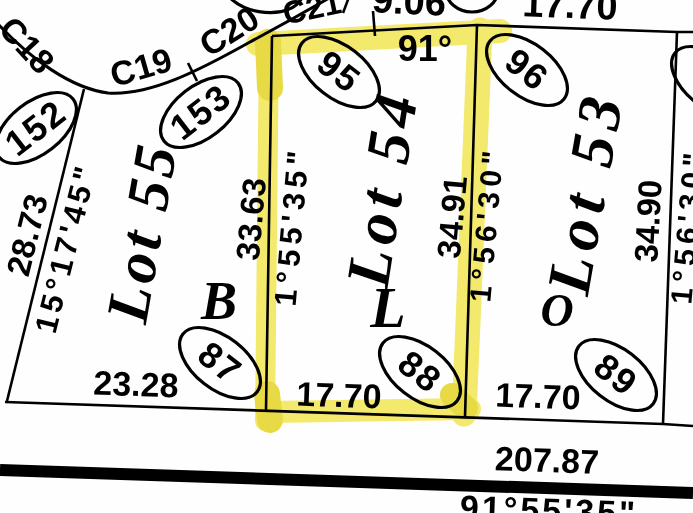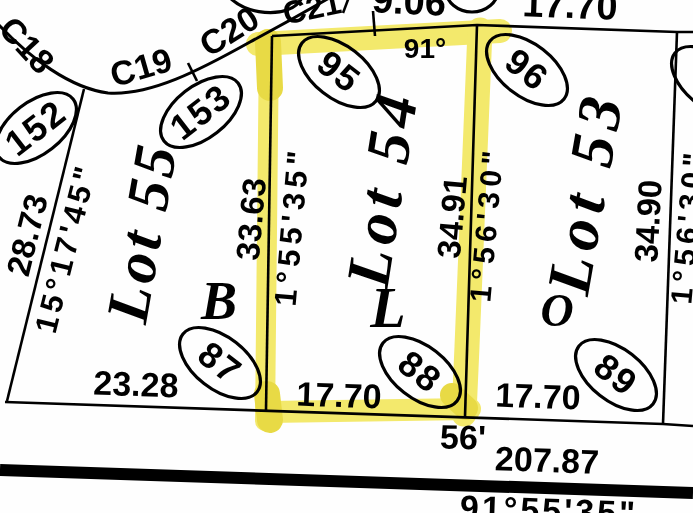--- a/index.html
+++ b/index.html
@@ -55,21 +55,21 @@
     </g>
   </svg>
 
   <div class="lbl" style="left:27px;top:45px;font-size:34px;transform:translate(-50%,-50%) rotate(47deg);">C18</div>
   <div class="lbl" style="left:141px;top:67px;font-size:34px;transform:translate(-50%,-50%) rotate(-16deg);">C19</div>
   <div class="lbl" style="left:229px;top:31px;font-size:34px;transform:translate(-50%,-50%) rotate(-32deg);">C20</div>
   <div class="lbl" style="left:312px;top:8px;font-size:32px;transform:translate(-50%,-50%) rotate(-12deg);">C21</div>
 
   <div class="lbl" style="left:409px;top:1px;font-size:38px;transform:translate(-50%,-50%) rotate(3deg);">9.06</div>
   <div class="lbl" style="left:570px;top:5px;font-size:38px;transform:translate(-50%,-50%) rotate(2deg);">17.70</div>
-  <div class="lbl" style="left:425px;top:49px;font-size:28px;transform:translate(-50%,-50%);">91°</div>
+  <div class="lbl" style="left:425px;top:49px;font-size:36px;transform:translate(-50%,-50%);">91°</div>
 
   <div class="lbl" style="left:27px;top:235px;font-size:33px;transform:translate(-50%,-50%) rotate(-76deg);">28.73</div>
   <div class="lbl" style="left:66px;top:248px;font-size:31px;letter-spacing:4px;transform:translate(-50%,-50%) rotate(-76deg);">15°17'45"</div>
 
   <div class="lbl serif" style="left:142px;top:232px;font-size:60px;letter-spacing:4px;transform:translate(-50%,-50%) rotate(-80deg);">Lot 55</div>
   <div class="lbl serif" style="left:382px;top:188px;font-size:62px;letter-spacing:6px;transform:translate(-50%,-50%) rotate(-81deg);">Lot 54</div>
   <div class="lbl serif" style="left:585px;top:192px;font-size:62px;letter-spacing:7px;transform:translate(-50%,-50%) rotate(-80deg);">Lot 53</div>
 
   <div class="lbl" style="left:251px;top:219px;font-size:33px;transform:translate(-50%,-50%) rotate(-85deg);">33.63</div>
   <div class="lbl" style="left:292px;top:226px;font-size:31px;letter-spacing:5px;transform:translate(-50%,-50%) rotate(-85deg);">1°55'35"</div>
@@ -86,17 +86,16 @@
   <div class="lbl" style="left:201px;top:112px;font-size:36px;letter-spacing:2px;transform:translate(-50%,-50%) rotate(-38deg);">153</div>
   <div class="lbl" style="left:339px;top:72px;font-size:36px;letter-spacing:2px;transform:translate(-50%,-50%) rotate(38deg);">95</div>
   <div class="lbl" style="left:527px;top:70px;font-size:36px;letter-spacing:2px;transform:translate(-50%,-50%) rotate(38deg);">96</div>
   <div class="lbl" style="left:220px;top:363px;font-size:36px;letter-spacing:2px;transform:translate(-50%,-50%) rotate(38deg);">87</div>
   <div class="lbl" style="left:420px;top:372px;font-size:36px;letter-spacing:2px;transform:translate(-50%,-50%) rotate(38deg);">88</div>
   <div class="lbl" style="left:616px;top:375px;font-size:36px;letter-spacing:2px;transform:translate(-50%,-50%) rotate(38deg);">89</div>
 
   <div class="lbl" style="left:136px;top:384px;font-size:34px;transform:translate(-50%,-50%) rotate(2deg);">23.28</div>
   <div class="lbl" style="left:339px;top:395px;font-size:34px;transform:translate(-50%,-50%) rotate(2deg);">17.70</div>
   <div class="lbl" style="left:538px;top:396px;font-size:34px;transform:translate(-50%,-50%) rotate(2deg);">17.70</div>
-  <div class="lbl" style="left:463px;top:437px;font-size:34px;transform:translate(-50%,-50%) rotate(1deg);">56'</div>
   <div class="lbl" style="left:547px;top:460px;font-size:34px;transform:translate(-50%,-50%) rotate(2deg);">207.87</div>
   <div class="lbl" style="left:549px;top:510px;font-size:34px;letter-spacing:3px;transform:translate(-50%,-50%) rotate(2deg);">91°55'35"</div>
 
 </div>
 
 </body></html>

